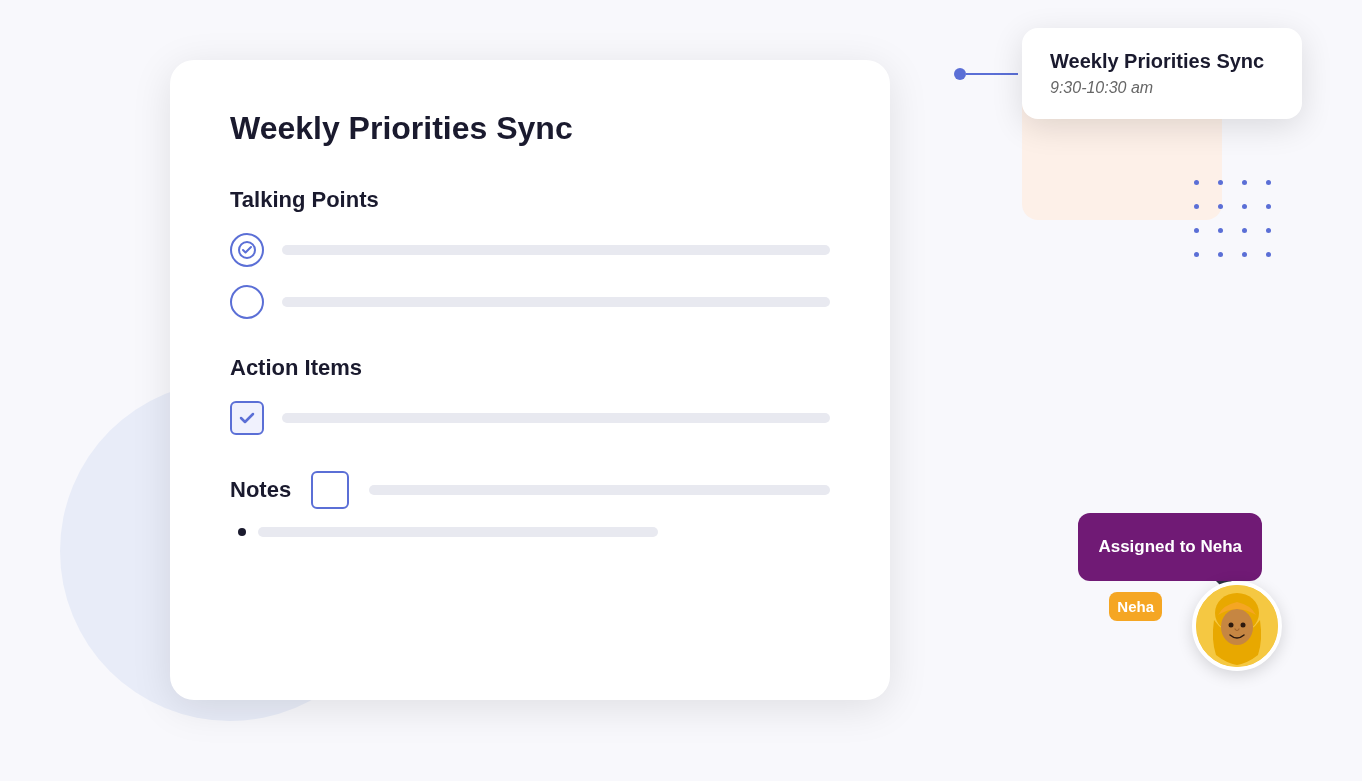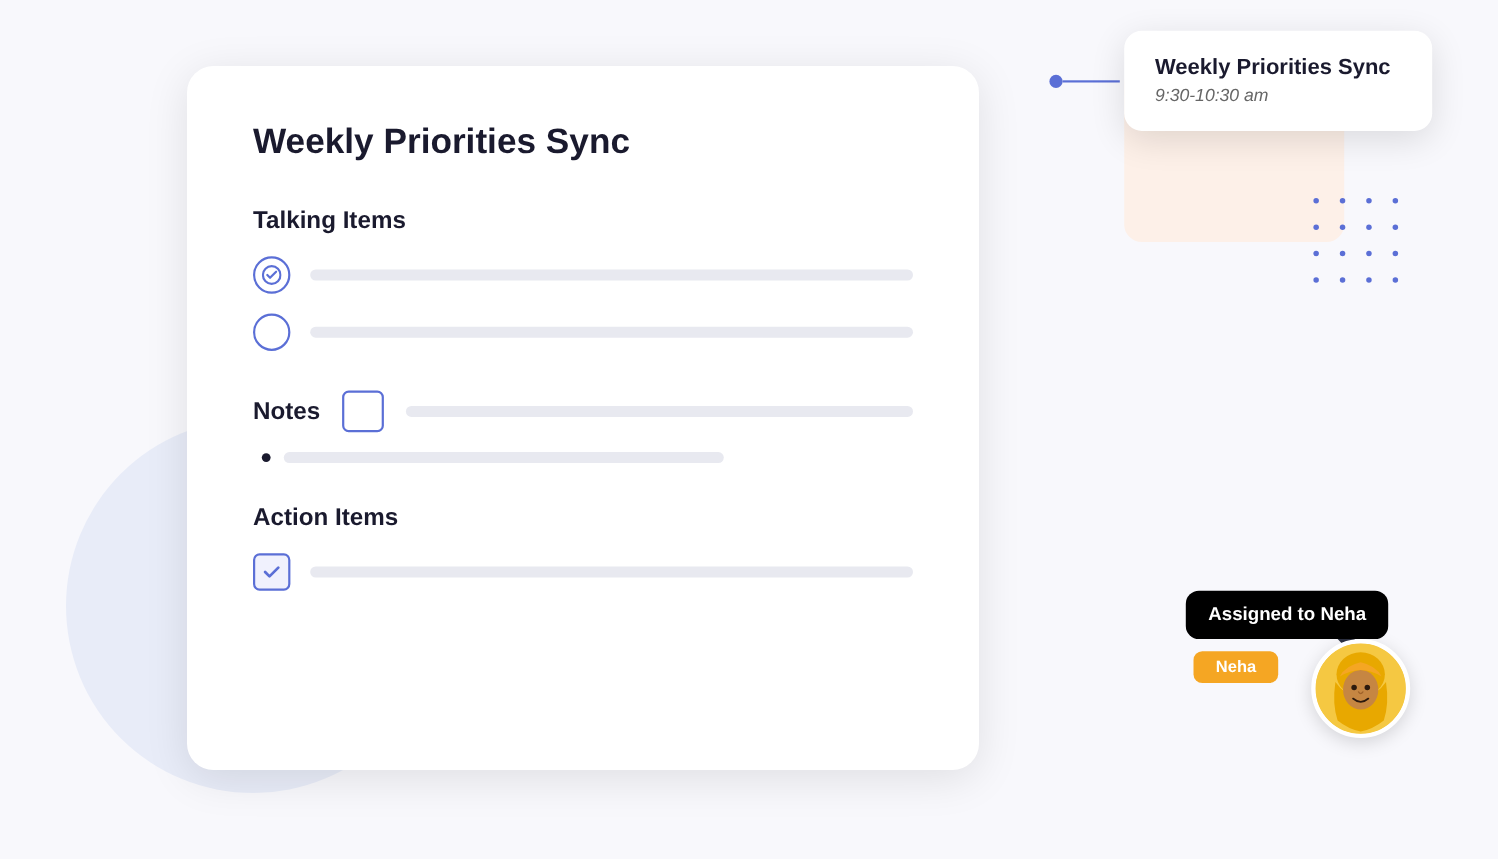--- a/index.html
+++ b/index.html
@@ -224,25 +224,25 @@
 
     .timeline-line {
       width: 52px;
       height: 2.5px;
       background: #5b6fd6;
     }
 
     
     .tooltip {
       position: absolute;
-      background: #000000;
+      background: #701a75;
       color: white;
       font-size: 17px;
       font-weight: 600;
-      padding: 12px 20px;
+      padding: 24px 20px;
       border-radius: 12px;
       white-space: nowrap;
       z-index: 10;
       bottom: 200px;
       right: 100px;
     }
 
     .tooltip::after {
       content: '';
       position: absolute;
@@ -255,21 +255,21 @@
       border-top: 8px solid #2d3142;
     }
 
     
     .neha-tag {
       position: absolute;
       background: #f5a623;
       color: white;
       font-size: 15px;
       font-weight: 700;
-      padding: 6px 20px;
+      padding: 6px 8px;
       border-radius: 8px;
       bottom: 160px;
       right: 200px;
       z-index: 10;
     }
 
     
     .avatar-container {
       position: absolute;
       bottom: 110px;
@@ -327,63 +327,63 @@
 <div class="timeline-connector">
   <div class="timeline-dot"></div>
   <div class="timeline-line"></div>
 </div>
 
 <div class="main-card">
 
   <div class="card-title">Weekly Priorities Sync</div>
 
   <div class="section">
-    <div class="section-title">Talking Items</div>
+    <div class="section-title">Talking Points</div>
 
     <div class="checkbox-item">
       <div class="checkbox-circle checked">
         <svg viewBox="0 0 18 18" fill="none" xmlns="http://www.w3.org/2000/svg">
           <circle cx="9" cy="9" r="8" stroke="#5b6fd6" stroke-width="2"></circle>
           <path d="M5 9L7.5 11.5L13 6" stroke="#5b6fd6" stroke-width="2" stroke-linecap="round" stroke-linejoin="round"></path>
         </svg>
       </div>
       <div class="line-placeholder"></div>
     </div>
 
     <div class="checkbox-item">
       <div class="checkbox-circle"></div>
+      <div class="line-placeholder"></div>
+    </div>
+  </div>
+
+  <div class="section">
+    <div class="section-title">Action Items</div>
+
+    <div class="checkbox-item">
+      <div class="checkbox-square checked">
+        <svg width="20" height="20" viewBox="0 0 20 20" fill="none" xmlns="http://www.w3.org/2000/svg">
+          <path d="M4 10L8 14L16 6" stroke="#5b6fd6" stroke-width="2.5" stroke-linecap="round" stroke-linejoin="round"></path>
+        </svg>
+      </div>
       <div class="line-placeholder"></div>
     </div>
   </div>
 
   <div class="section">
     <div class="notes-row">
       <div class="notes-title">Notes</div>
       <div class="notes-square-empty"></div>
       <div class="line-placeholder"></div>
     </div>
     <div class="bullet-line">
       <div class="bullet"></div>
       <div class="line-placeholder" style="max-width:400px;"></div>
     </div>
   </div>
 
-  <div class="section">
-    <div class="section-title">Action Items</div>
-
-    <div class="checkbox-item">
-      <div class="checkbox-square checked">
-        <svg width="20" height="20" viewBox="0 0 20 20" fill="none" xmlns="http://www.w3.org/2000/svg">
-          <path d="M4 10L8 14L16 6" stroke="#5b6fd6" stroke-width="2.5" stroke-linecap="round" stroke-linejoin="round"></path>
-        </svg>
-      </div>
-      <div class="line-placeholder"></div>
-    </div>
-  </div>
-
 </div>
 
 <div class="tooltip">
   <span>Assigned to Neha</span>
 </div>
 
 <div class="neha-tag">
   <span>Neha</span>
 </div>
 

